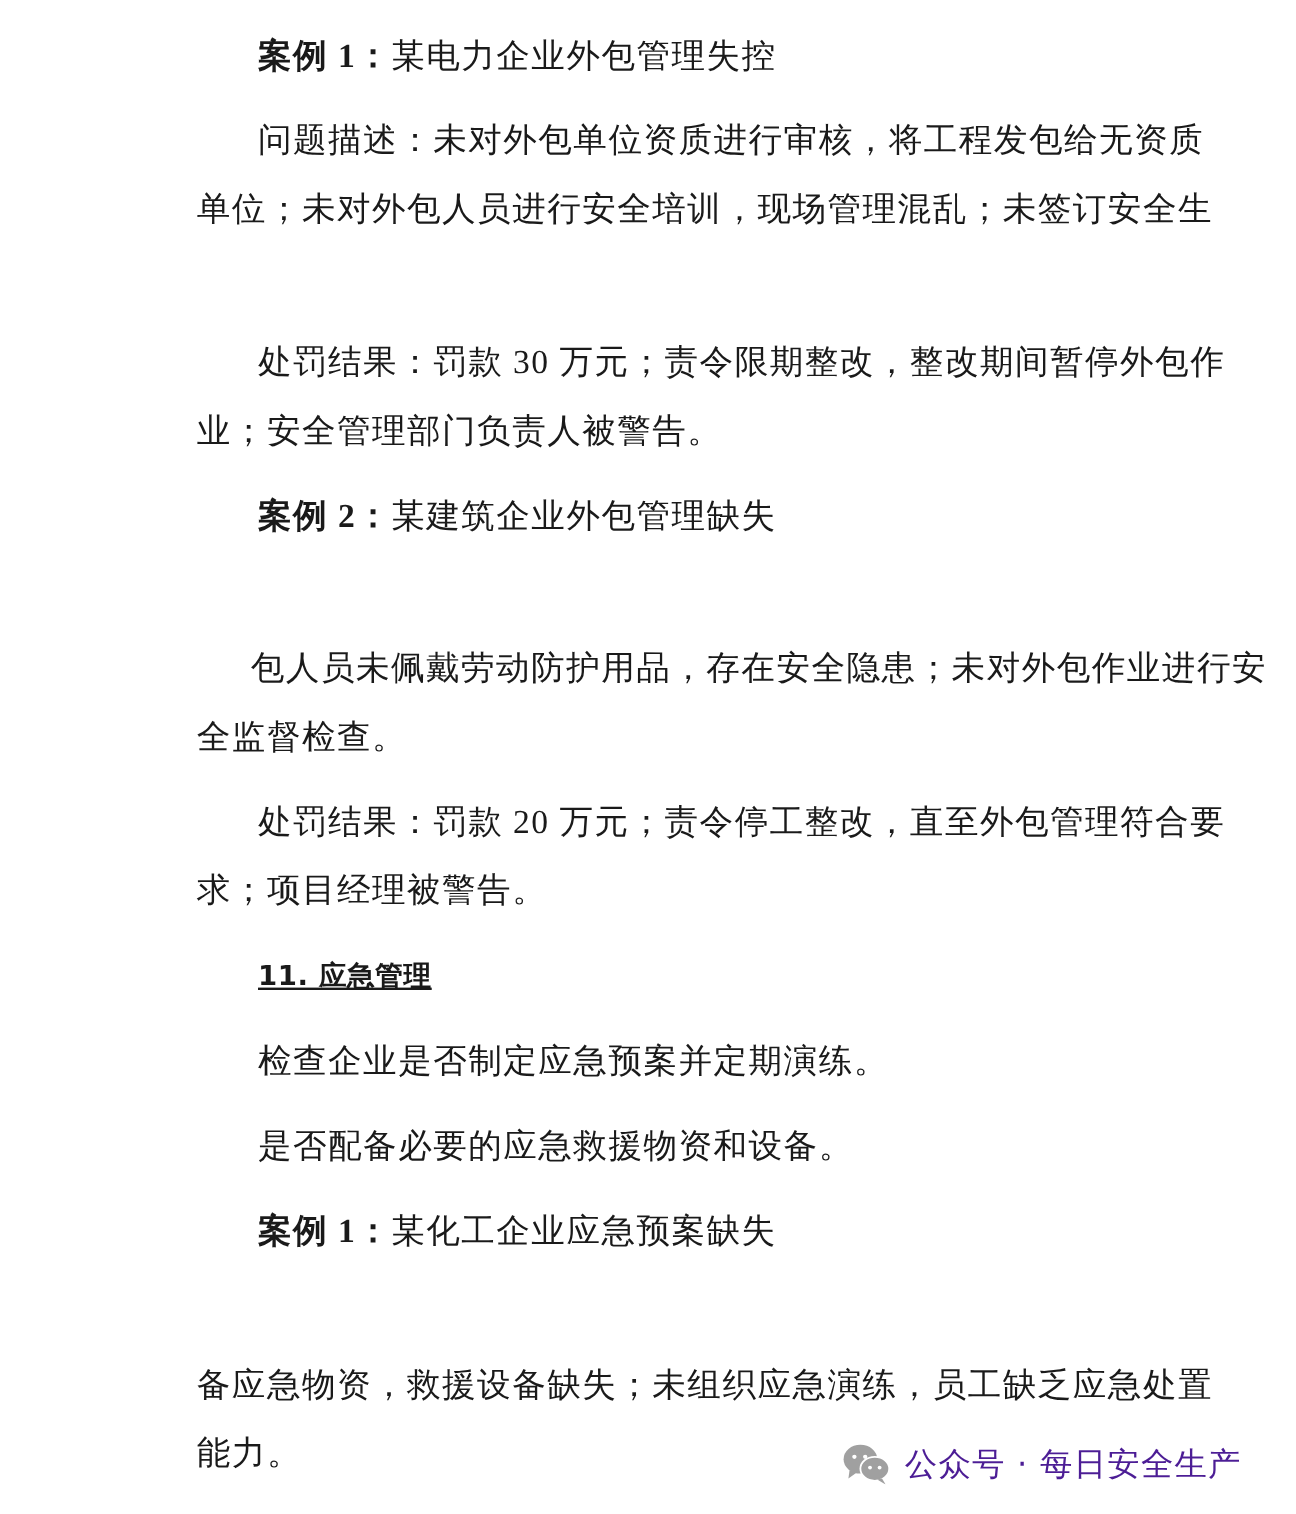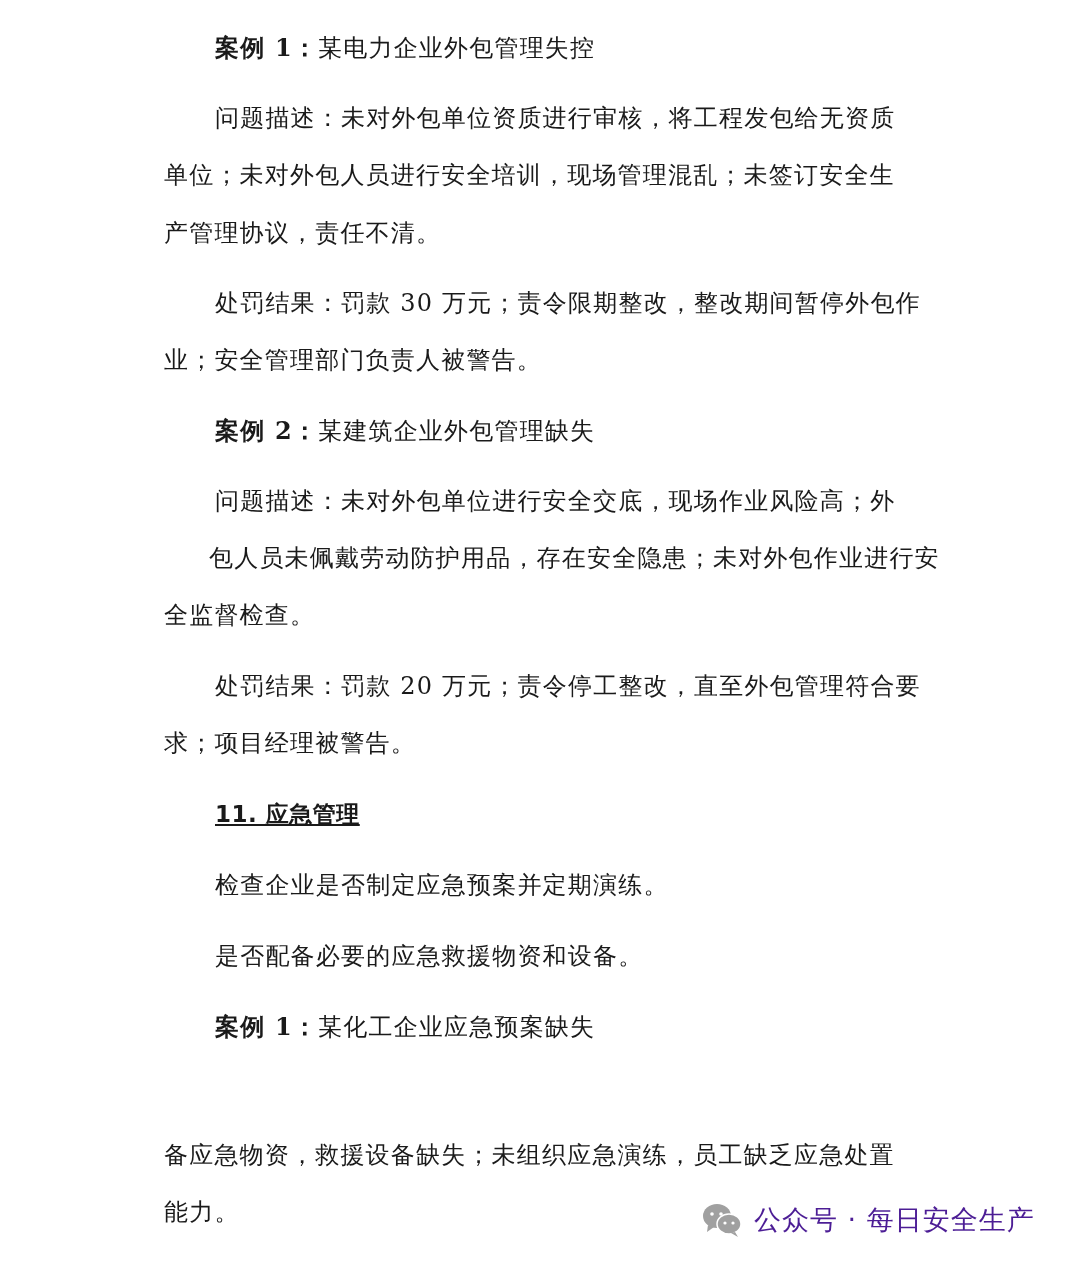--- a/index.html
+++ b/index.html
@@ -18,24 +18,25 @@
     .page {
       position: absolute;
       left: 0;
       top: 0;
       width: 1080px;
       height: 1262px;
     }
     .line {
       position: absolute;
       left: 164px;
-      font-size: 24px;
+      font-size: 28px;
       line-height: 32px;
       white-space: nowrap;
       letter-spacing: 1.2px;
+      font-family: Liberation Serif, serif;
     }
     .indent { left: 215px; }
     .bold { font-weight: bold; }
     .heading {
       font-family: "DejaVu Sans", "Liberation Sans", sans-serif;
       font-weight: bold;
       font-size: 23px;
       letter-spacing: 0.5px;
     }
     .watermark {
@@ -61,30 +62,28 @@
 <body>
 
 <div class="page">
 
   <div class="line indent" style="top:32px;">
     <span class="bold">案例 1：</span><span>某电力企业外包管理失控</span>
   </div>
 
   <div class="line indent" style="top:102px;">问题描述：未对外包单位资质进行审核，将工程发包给无资质</div>
   <div class="line" style="top:159px;">单位；未对外包人员进行安全培训，现场管理混乱；未签订安全生</div>
-  <div class="line" style="top:217px;">产管理协议，责任不清。</div>
 
   <div class="line indent" style="top:287px;">处罚结果：罚款 30 万元；责令限期整改，整改期间暂停外包作</div>
   <div class="line" style="top:344px;">业；安全管理部门负责人被警告。</div>
 
   <div class="line indent" style="top:415px;">
     <span class="bold">案例 2：</span><span>某建筑企业外包管理缺失</span>
   </div>
 
-  <div class="line indent" style="top:485px;">问题描述：未对外包单位进行安全交底，现场作业风险高；外</div>
   <div class="line" style="top:542px;margin-left:45px;">包人员未佩戴劳动防护用品，存在安全隐患；未对外包作业进行安</div>
   <div class="line" style="top:599px;">全监督检查。</div>
 
   <div class="line indent" style="top:670px;">处罚结果：罚款 20 万元；责令停工整改，直至外包管理符合要</div>
   <div class="line" style="top:727px;">求；项目经理被警告。</div>
 
   <div class="line indent heading" style="top:798px;text-decoration:underline;">11. 应急管理</div>
 
   <div class="line indent" style="top:869px;">检查企业是否制定应急预案并定期演练。</div>
   <div class="line indent" style="top:940px;">是否配备必要的应急救援物资和设备。</div>

